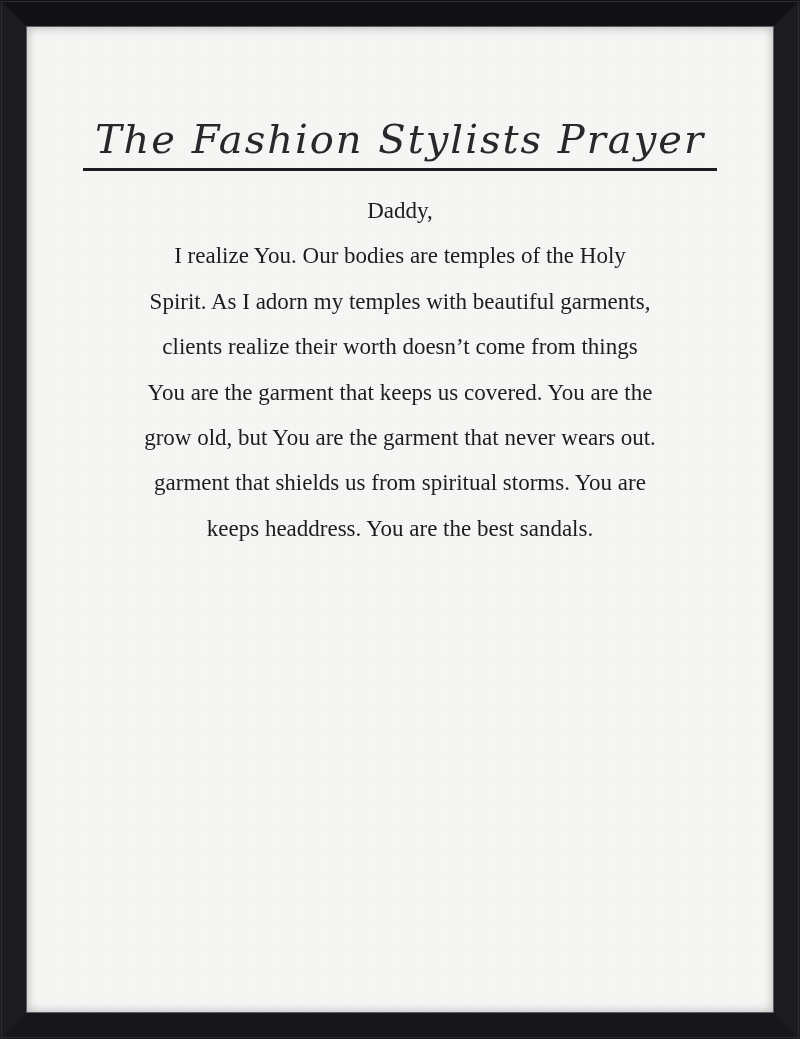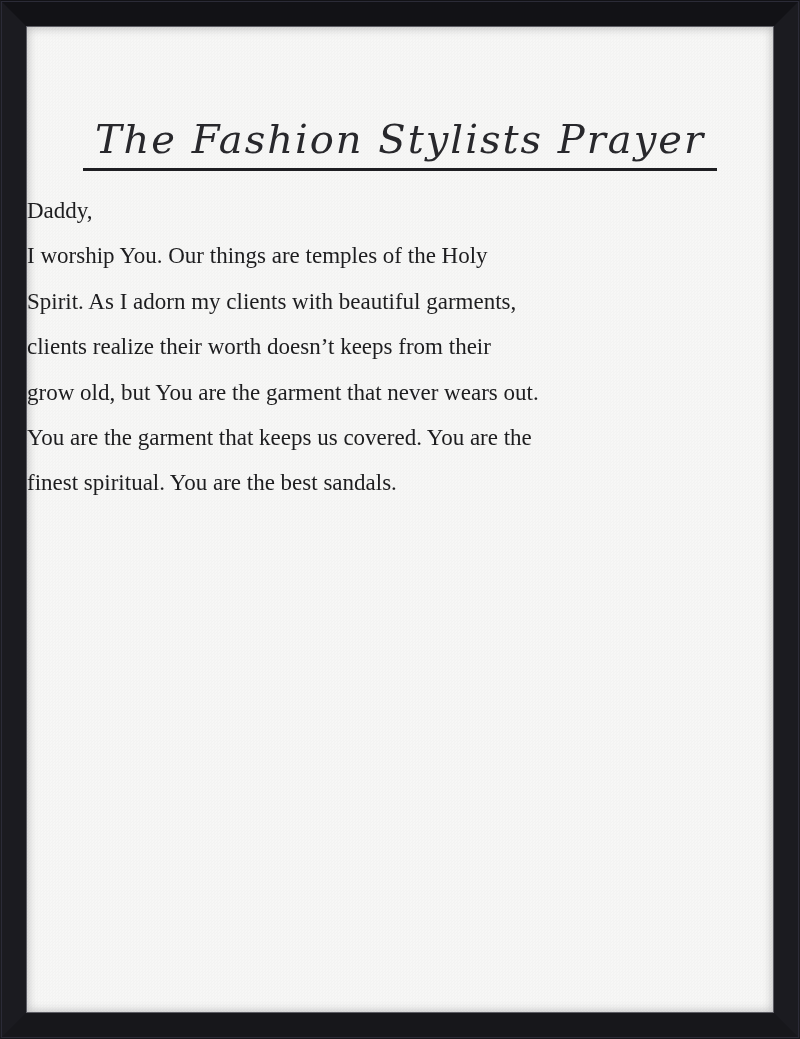--- a/index.html
+++ b/index.html
@@ -54,21 +54,21 @@
     line-height: 48px;
     letter-spacing: 2px;
     color: #28282c;
     border-bottom: 3px solid #1e1e22;
     padding: 0 12px 5px 12px;
   }
 
   
   .prayer {
     margin-top: 17px;
-    text-align: left;
+    text-align: center;
   }
   .prayer .line {
     margin: 0;
     padding: 0;
     font-family: "Liberation Serif", serif;
     font-size: 23px;
     line-height: 45.4px;
     color: #1d1d1f;
     white-space: nowrap;
   }
@@ -78,22 +78,23 @@
 
 <div class="frame">
   <div class="paper">
 
     <div class="title-row">
       <h1 class="title">The Fashion Stylists Prayer</h1>
     </div>
 
     <div class="prayer">
       <p class="line">Daddy,</p>
-      <p class="line">I worship You. Our things are temples of the Holy</p>
-      <p class="line">Spirit. As I adorn my clients with beautiful garments,</p>
-      <p class="line">clients realize their worth doesn’t keeps from their</p>
+      <p class="line">I realize You. Our bodies are temples of the Holy</p>
+      <p class="line">Spirit. As I adorn my temples with beautiful garments,</p>
+      <p class="line">clients realize their worth doesn’t come from things</p>
+      <p class="line">You are the garment that keeps us covered. You are the</p>
       <p class="line">grow old, but You are the garment that never wears out.</p>
-      <p class="line">You are the garment that keeps us covered. You are the</p>
-      <p class="line">finest spiritual. You are the best sandals.</p>
+      <p class="line">garment that shields us from spiritual storms. You are</p>
+      <p class="line">keeps headdress. You are the best sandals.</p>
     </div>
 
   </div>
 </div>
 
 </body></html>

